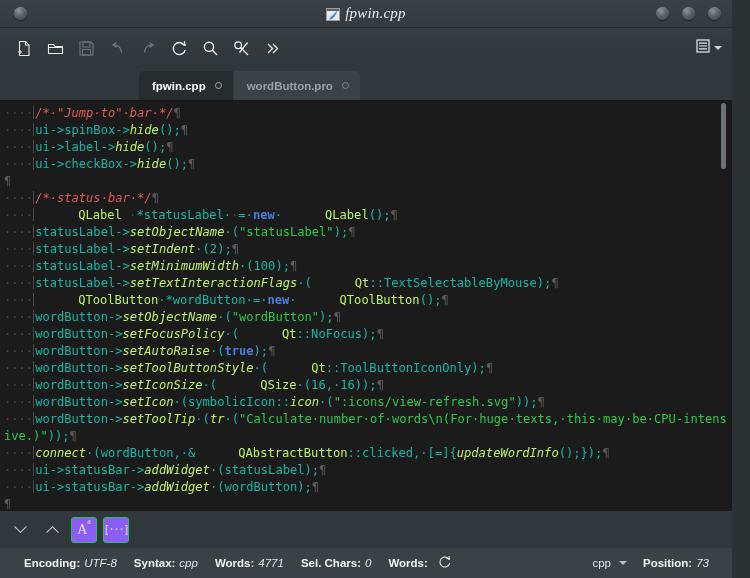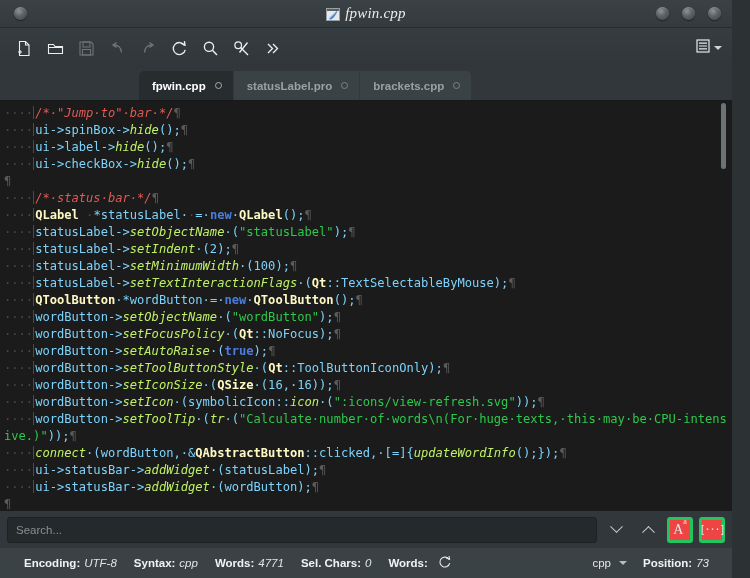--- a/index.html
+++ b/index.html
@@ -116,24 +116,24 @@
     line-height: 17px;
     color: #d8d8d8;
     padding: 4px 0 0 4px;
     white-space: pre-wrap;
     word-break: break-all;
   }
   .ln { display: block; min-height: 17px; }
   
   .c-cmt  { color: #e05a55; font-style: italic; }
   .c-fn   { color: #bef264; font-style: italic; }
-  .c-type { color: #fef9c3; font-weight: bold; }
+  .c-type { color: #bef264; font-weight: normal; margin-left: 43px; }
   .c-kw   { color: #4a7ddd; font-weight: bold; }
   .c-str  { color: #2dc84c; }
-  .c-plain{ color: #7dd3fc; text-align: center; }
+  .c-plain{ color: #14b8a6; text-align: center; }
   .ws     { color: #4a4a4a; }
   .pilcrow{ color: #5a5a5a; }
   .guide {
     display: inline-block; width: 1px; height: 13px;
     background: #4a4a4a; vertical-align: -2px; margin: 0 1px 0 0;
   }
 
   .vscroll {
     position: absolute; right: 3px; top: 2px;
     width: 5px; height: 66px;
@@ -161,22 +161,22 @@
     font-family: "Liberation Sans", sans-serif;
     outline: none;
   }
   .search-input::placeholder { color: #888f91; }
   .sbtn {
     width: 26px; height: 26px;
     display: flex; align-items: center; justify-content: center;
     flex: 0 0 26px;
   }
   .sbtn.boxed {
-    background: #ef4444;
-    border: 3px solid #22c55e;
+    background: #8b5cf6;
+    border: 1px solid #22c55e;
     border-radius: 3px;
     color: #e3e7e8;
     font-size: 12px;
     align-items: center;
   }
   .chev {
     width: 9px; height: 9px;
     border-right: 1.6px solid #c3c9ca;
     border-bottom: 1.6px solid #c3c9ca;
   }
@@ -342,39 +342,34 @@
     </div>
   </div>
 
   <div class="tabstrip">
     <div class="tabs-wrap">
       <div class="tab active">
         <span>fpwin.cpp</span>
         <span class="tab-close"></span>
       </div>
       <div class="tab">
-        <span>statusLabel.pro</span>
-        <span class="tab-close"></span>
-      </div>
-      <div class="tab">
-        <span>brackets.cpp</span>
+        <span>wordButton.pro</span>
         <span class="tab-close"></span>
       </div>
     </div>
   </div>
 
   <div class="editor-wrap">
     <div class="code" id="code-root"><span class="ln"><span class="ws">····</span><span class="guide"></span><span class="c-cmt">/*·"Jump·to"·bar·*/</span><span class="pilcrow">¶</span></span><span class="ln"><span class="ws">····</span><span class="guide"></span><span class="c-plain">ui-&gt;spinBox-&gt;</span><span class="c-fn">hide</span><span class="c-plain">();</span><span class="pilcrow">¶</span></span><span class="ln"><span class="ws">····</span><span class="guide"></span><span class="c-plain">ui-&gt;label-&gt;</span><span class="c-fn">hide</span><span class="c-plain">();</span><span class="pilcrow">¶</span></span><span class="ln"><span class="ws">····</span><span class="guide"></span><span class="c-plain">ui-&gt;checkBox-&gt;</span><span class="c-fn">hide</span><span class="c-plain">();</span><span class="pilcrow">¶</span></span><span class="ln"><span class="pilcrow">¶</span></span><span class="ln"><span class="ws">····</span><span class="guide"></span><span class="c-cmt">/*·status·bar·*/</span><span class="pilcrow">¶</span></span><span class="ln"><span class="ws">····</span><span class="guide"></span><span class="c-type">QLabel</span><span class="ws"> ·</span><span class="c-plain">*statusLabel·</span><span class="ws">·</span><span class="c-plain">=·</span><span class="c-kw">new</span><span class="c-plain">·</span><span class="c-type">QLabel</span><span class="c-plain">();</span><span class="pilcrow">¶</span></span><span class="ln"><span class="ws">····</span><span class="guide"></span><span class="c-plain">statusLabel-&gt;</span><span class="c-fn">setObjectName</span><span class="c-plain">·(</span><span class="c-str">"statusLabel"</span><span class="c-plain">);</span><span class="pilcrow">¶</span></span><span class="ln"><span class="ws">····</span><span class="guide"></span><span class="c-plain">statusLabel-&gt;</span><span class="c-fn">setIndent</span><span class="c-plain">·(2);</span><span class="pilcrow">¶</span></span><span class="ln"><span class="ws">····</span><span class="guide"></span><span class="c-plain">statusLabel-&gt;</span><span class="c-fn">setMinimumWidth</span><span class="c-plain">·(100);</span><span class="pilcrow">¶</span></span><span class="ln"><span class="ws">····</span><span class="guide"></span><span class="c-plain">statusLabel-&gt;</span><span class="c-fn">setTextInteractionFlags</span><span class="c-plain">·(</span><span class="c-type">Qt</span><span class="c-plain">::TextSelectableByMouse);</span><span class="pilcrow">¶</span></span><span class="ln"><span class="ws">····</span><span class="guide"></span><span class="c-type">QToolButton</span><span class="c-plain">·*wordButton·</span><span class="c-plain">=·</span><span class="c-kw">new</span><span class="c-plain">·</span><span class="c-type">QToolButton</span><span class="c-plain">();</span><span class="pilcrow">¶</span></span><span class="ln"><span class="ws">····</span><span class="guide"></span><span class="c-plain">wordButton-&gt;</span><span class="c-fn">setObjectName</span><span class="c-plain">·(</span><span class="c-str">"wordButton"</span><span class="c-plain">);</span><span class="pilcrow">¶</span></span><span class="ln"><span class="ws">····</span><span class="guide"></span><span class="c-plain">wordButton-&gt;</span><span class="c-fn">setFocusPolicy</span><span class="c-plain">·(</span><span class="c-type">Qt</span><span class="c-plain">::NoFocus);</span><span class="pilcrow">¶</span></span><span class="ln"><span class="ws">····</span><span class="guide"></span><span class="c-plain">wordButton-&gt;</span><span class="c-fn">setAutoRaise</span><span class="c-plain">·(</span><span class="c-kw">true</span><span class="c-plain">);</span><span class="pilcrow">¶</span></span><span class="ln"><span class="ws">····</span><span class="guide"></span><span class="c-plain">wordButton-&gt;</span><span class="c-fn">setToolButtonStyle</span><span class="c-plain">·(</span><span class="c-type">Qt</span><span class="c-plain">::ToolButtonIconOnly);</span><span class="pilcrow">¶</span></span><span class="ln"><span class="ws">····</span><span class="guide"></span><span class="c-plain">wordButton-&gt;</span><span class="c-fn">setIconSize</span><span class="c-plain">·(</span><span class="c-type">QSize</span><span class="c-plain">·(16,·16));</span><span class="pilcrow">¶</span></span><span class="ln"><span class="ws">····</span><span class="guide"></span><span class="c-plain">wordButton-&gt;</span><span class="c-fn">setIcon</span><span class="c-plain">·(symbolicIcon::</span><span class="c-fn">icon</span><span class="c-plain">·(</span><span class="c-str">":icons/view-refresh.svg"</span><span class="c-plain">));</span><span class="pilcrow">¶</span></span><span class="ln"><span class="ws">····</span><span class="guide"></span><span class="c-plain">wordButton-&gt;</span><span class="c-fn">setToolTip</span><span class="c-plain">·(</span><span class="c-fn">tr</span><span class="c-plain">·(</span><span class="c-str">"Calculate·number·of·words\n(For·huge·texts,·this·may·be·CPU-intensive.)"</span><span class="c-plain">));</span><span class="pilcrow">¶</span></span><span class="ln"><span class="ws">····</span><span class="guide"></span><span class="c-fn">connect</span><span class="c-plain">·(wordButton,·&amp;</span><span class="c-type">QAbstractButton</span><span class="c-plain">::clicked,·[=]{</span><span class="c-fn">updateWordInfo</span><span class="c-plain">();});</span><span class="pilcrow">¶</span></span><span class="ln"><span class="ws">····</span><span class="guide"></span><span class="c-plain">ui-&gt;statusBar-&gt;</span><span class="c-fn">addWidget</span><span class="c-plain">·(statusLabel);</span><span class="pilcrow">¶</span></span><span class="ln"><span class="ws">····</span><span class="guide"></span><span class="c-plain">ui-&gt;statusBar-&gt;</span><span class="c-fn">addWidget</span><span class="c-plain">·(wordButton);</span><span class="pilcrow">¶</span></span><span class="ln"><span class="pilcrow">¶</span></span></div>
     <div class="vscroll-track">
       <div class="vscroll"></div>
     </div>
   </div>
 
   <div class="searchbar">
-    <input class="search-input" type="text" placeholder="Search..." style="">
     <div class="sbtn">
       <span class="chev dn"></span>
     </div>
     <div class="sbtn">
       <span class="chev up"></span>
     </div>
     <div class="sbtn boxed">
       <span class="aa-glyph"><span>A</span><sup>a</sup></span>
     </div>
     <div class="sbtn boxed">

